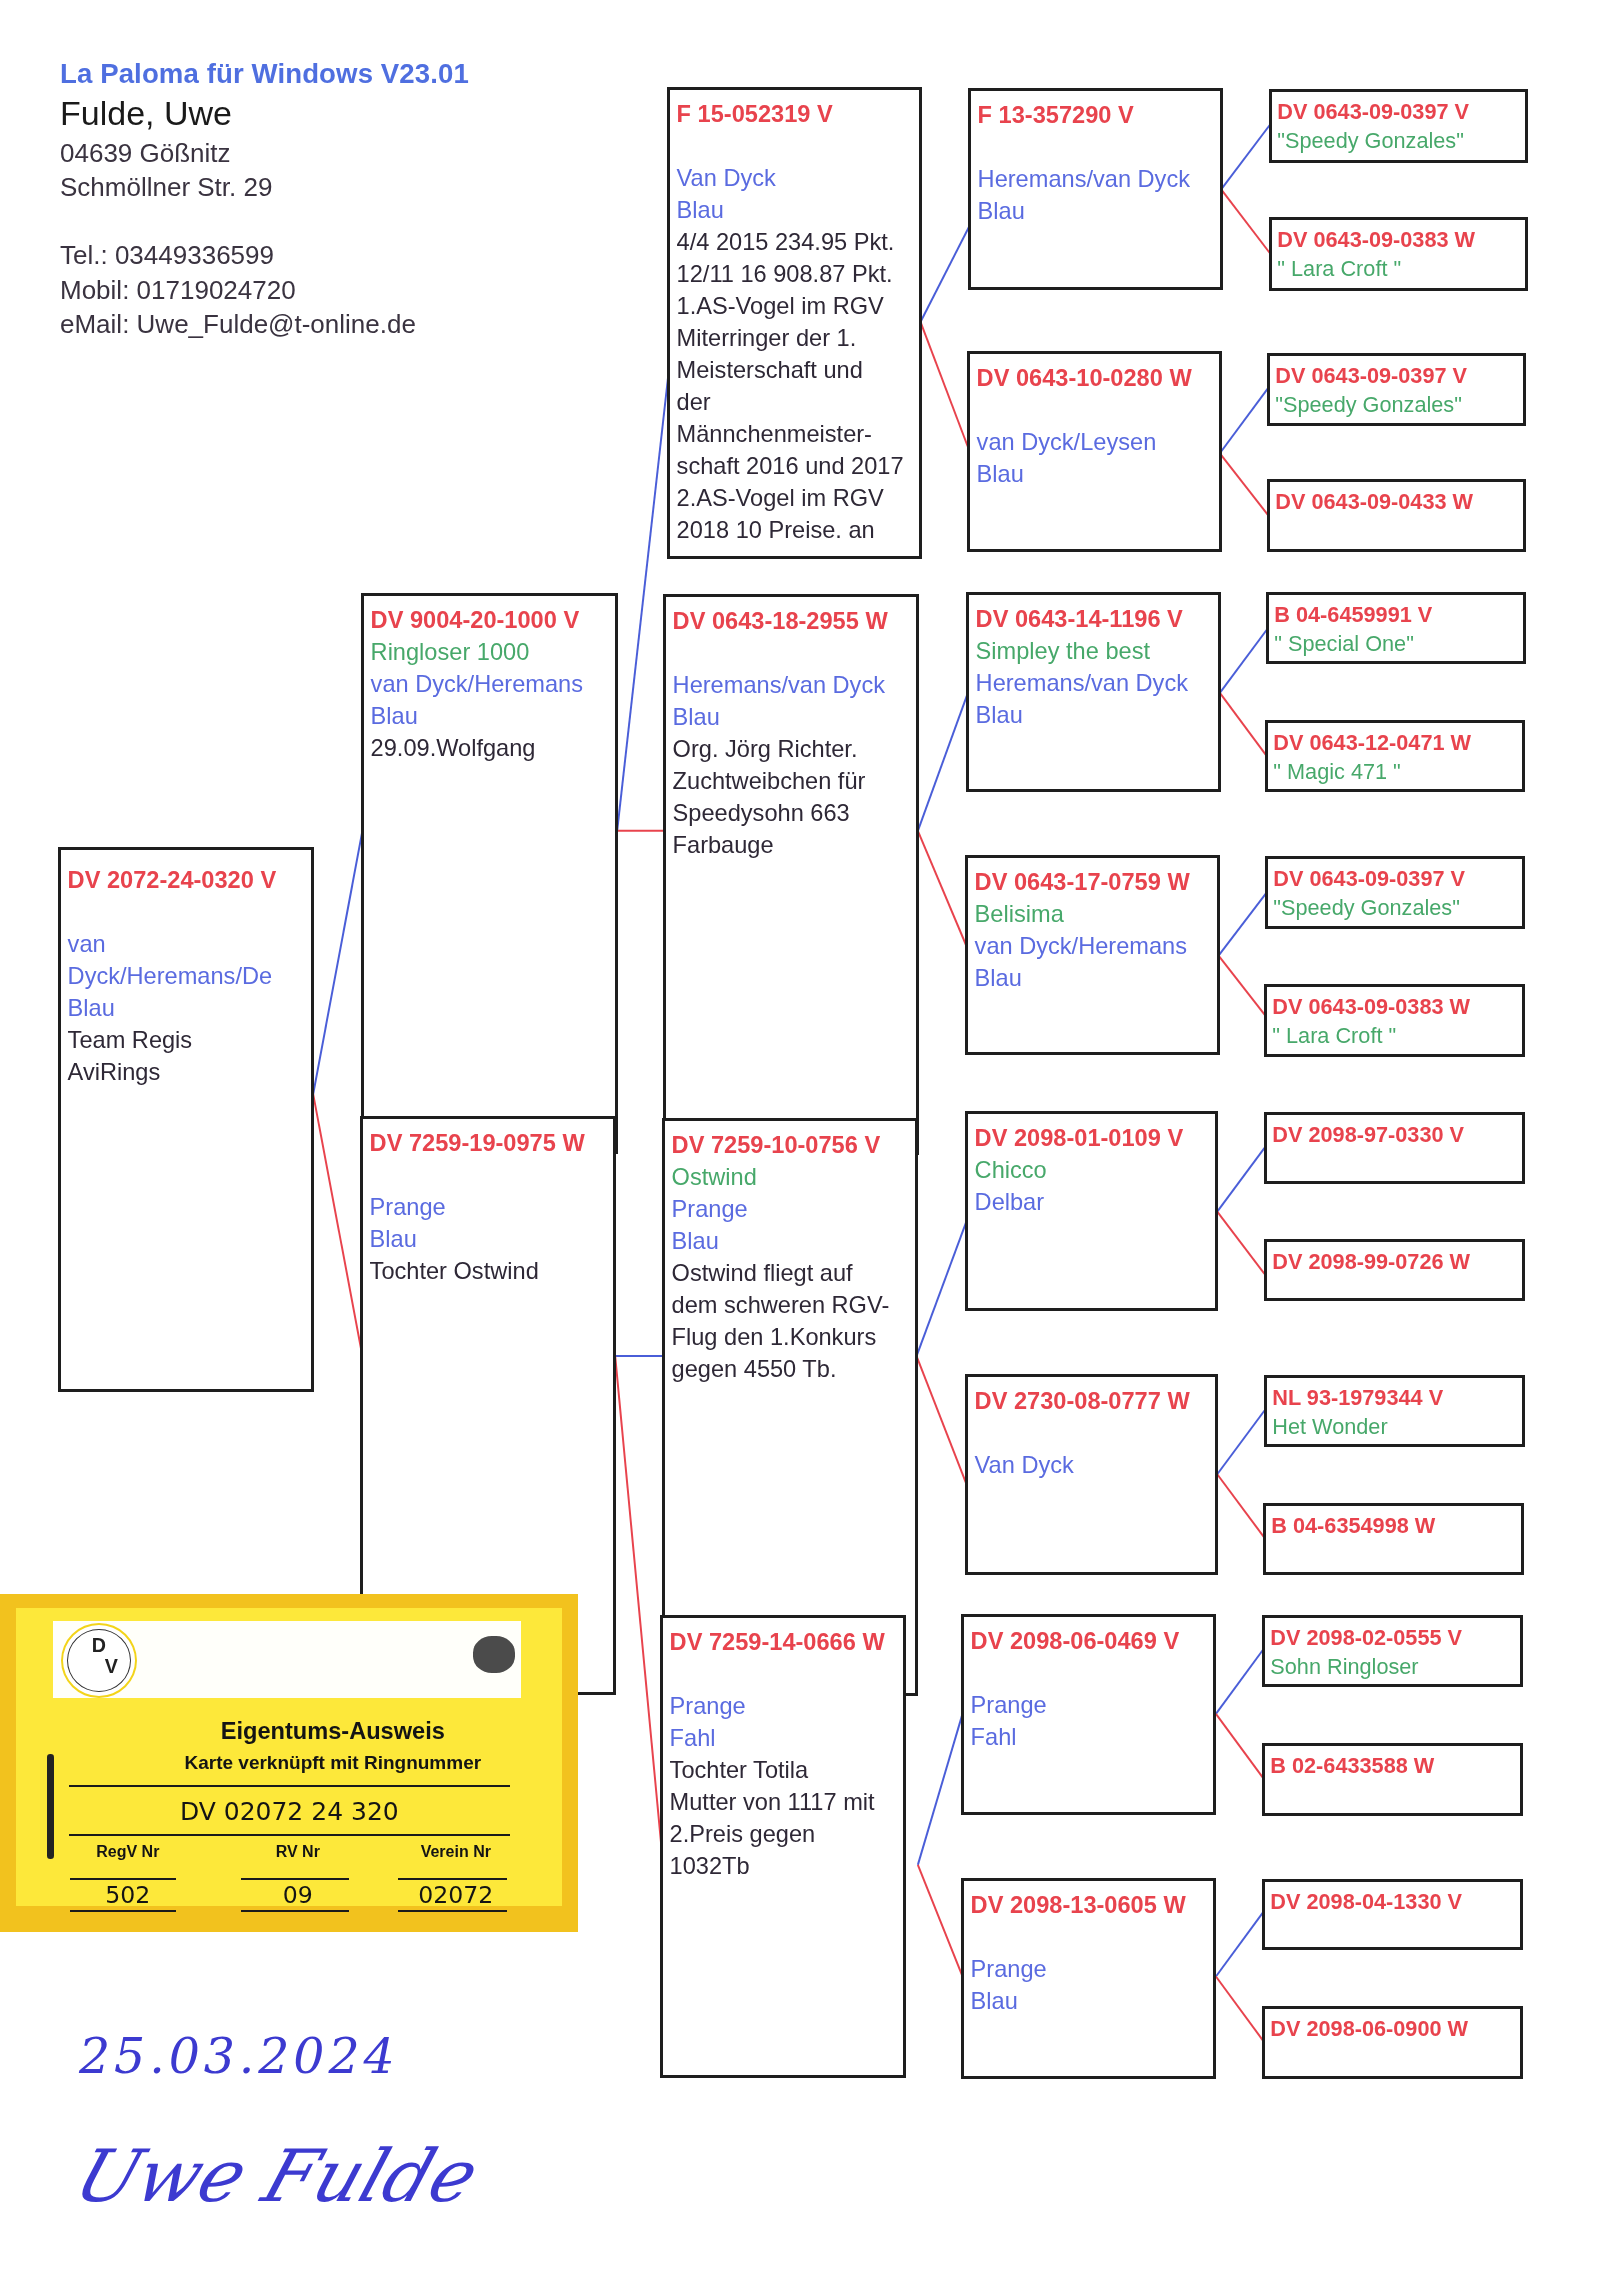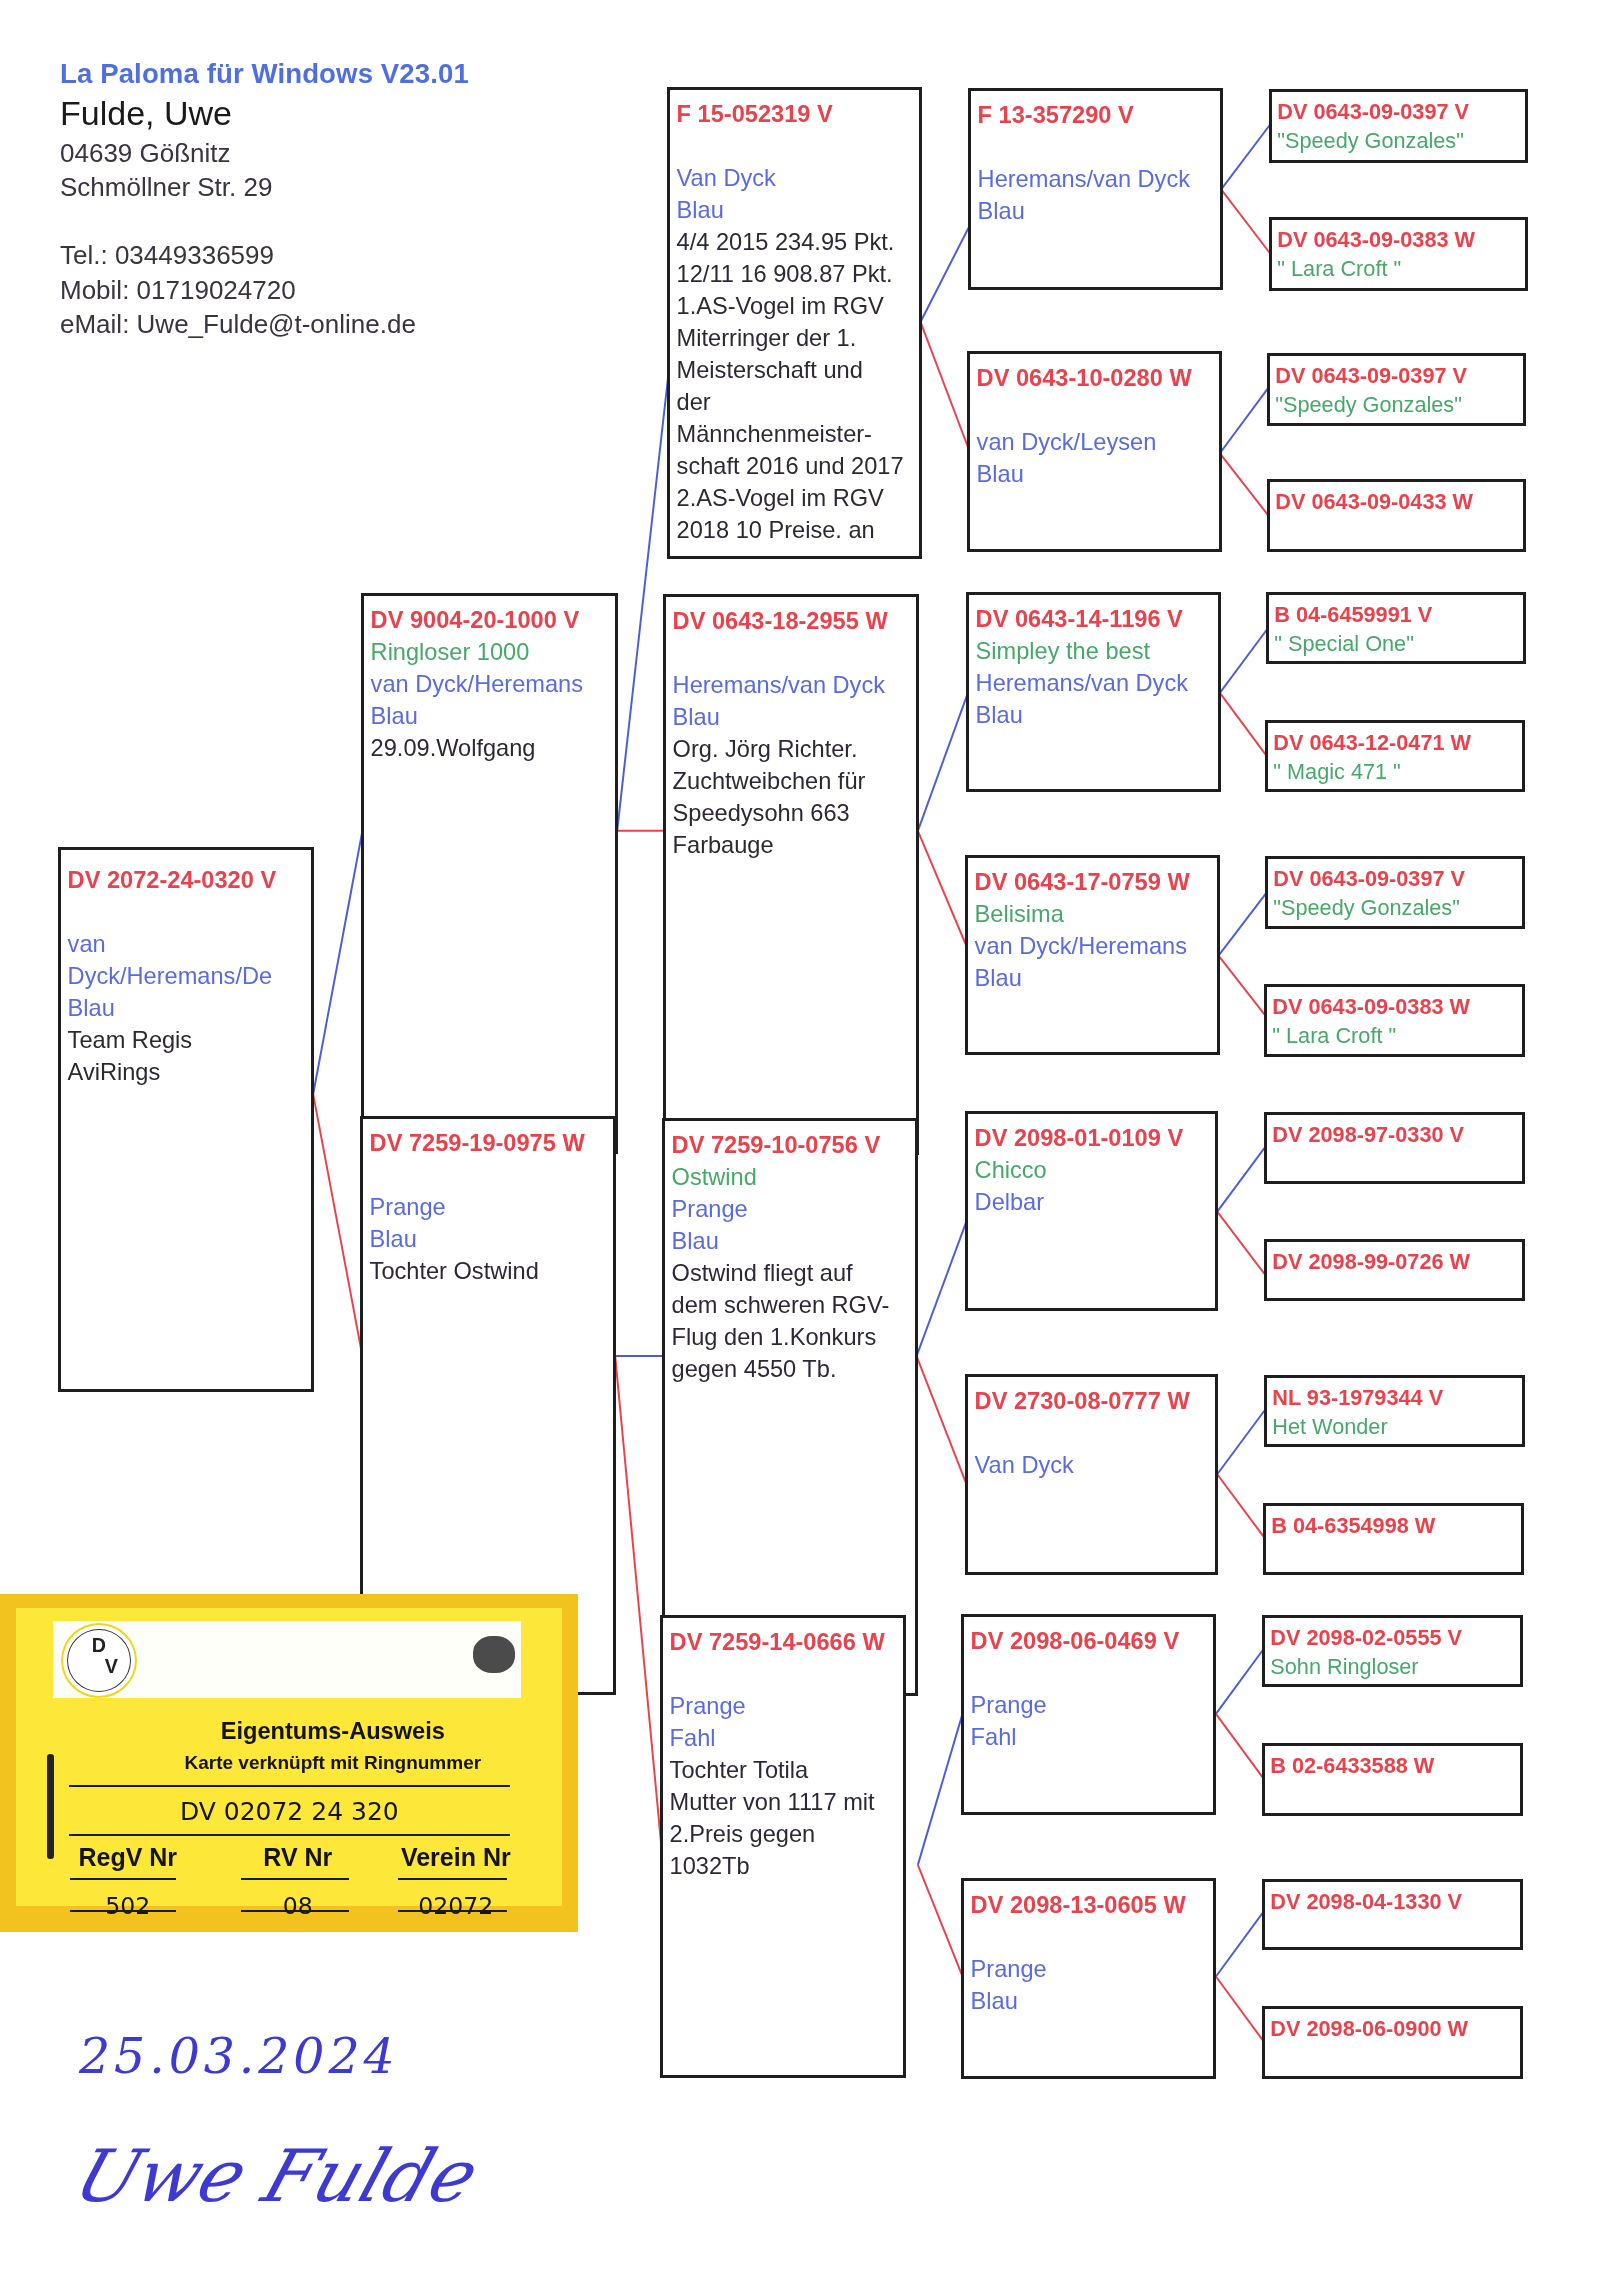--- a/index.html
+++ b/index.html
@@ -50,21 +50,21 @@
   .card-logo .v { position: absolute; left: 42px; top: 30px; font-weight: bold; font-size: 19.7px; color: #222; }
   .card-org { position: absolute; left: 96px; top: 9.2px; font-size: 26px; font-weight: bold; color: #151515; line-height: 30px; }
   .card-fci { position: absolute; left: 420px; top: 14.4px; width: 42px; height: 37px; border-radius: 45%; background: #2b2b2b; opacity: 0.85; }
   .card-clip { position: absolute; left: 31.5px; top: 146px; width: 6.6px; height: 105px; border-radius: 3.3px; background: #222; }
   .card-h { position: absolute; left: 0; width: 546px; text-align: center; color: #141414; font-weight: bold; padding-left: 44px; }
   .card-h1 { top: 110px; font-size: 23.6px; }
   .card-h2 { top: 144px; font-size: 19px; }
   .card-rule { position: absolute; height: 2px; background: #1a1a1a; }
   .card-ringno { position: absolute; left: 53px; width: 441px; top: 189px; text-align: center; font-size: 25px; color: #141414; font-family: "DejaVu Sans", sans-serif; }
   .card-col { position: absolute; width: 118px; text-align: center; color: #141414; }
-  .card-col .lbl { font-weight: bold; font-size: 25px; }
+  .card-col .lbl { font-weight: bold; font-size: 16px; }
   .card-col .val { margin-top: 19.7px; font-size: 23.6px; font-family: "DejaVu Sans", sans-serif; }
 
   .handwrite { position: absolute; color: #3c3ad0; font-family: "DejaVu Serif", serif; font-style: italic; }
   .hand-date { left: 79px; top: 2028px; font-size: 49px; letter-spacing: 3.9px; font-style: italic; }
   .hand-sign { left: 79px; top: 2134px; font-size: 72px; transform: skewX(-18deg); }
 </style>
 </head>
 <body>
 
 <div class="hdr hdr-title">La Paloma für Windows V23.01</div>
@@ -322,21 +322,21 @@
     <div class="card-rule" style="left:53px;width:441px;top:177px"></div>
     <div class="card-ringno">DV 02072 24 320</div>
     <div class="card-rule" style="left:53px;width:441px;top:226px"></div>
 
     <div class="card-col" style="left:53px;top:235px">
       <div class="lbl">RegV Nr</div>
       <div class="val">502</div>
     </div>
     <div class="card-col" style="left:223px;top:235px">
       <div class="lbl">RV Nr</div>
-      <div class="val">08</div>
+      <div class="val">09</div>
     </div>
     <div class="card-col" style="left:381px;top:235px">
       <div class="lbl">Verein Nr</div>
       <div class="val">02072</div>
     </div>
     <div class="card-rule" style="left:54px;width:106px;top:270px"></div>
     <div class="card-rule" style="left:225px;width:108px;top:270px"></div>
     <div class="card-rule" style="left:382px;width:109px;top:270px"></div>
     <div class="card-rule" style="left:54px;width:106px;top:302px"></div>
     <div class="card-rule" style="left:225px;width:108px;top:302px"></div>

